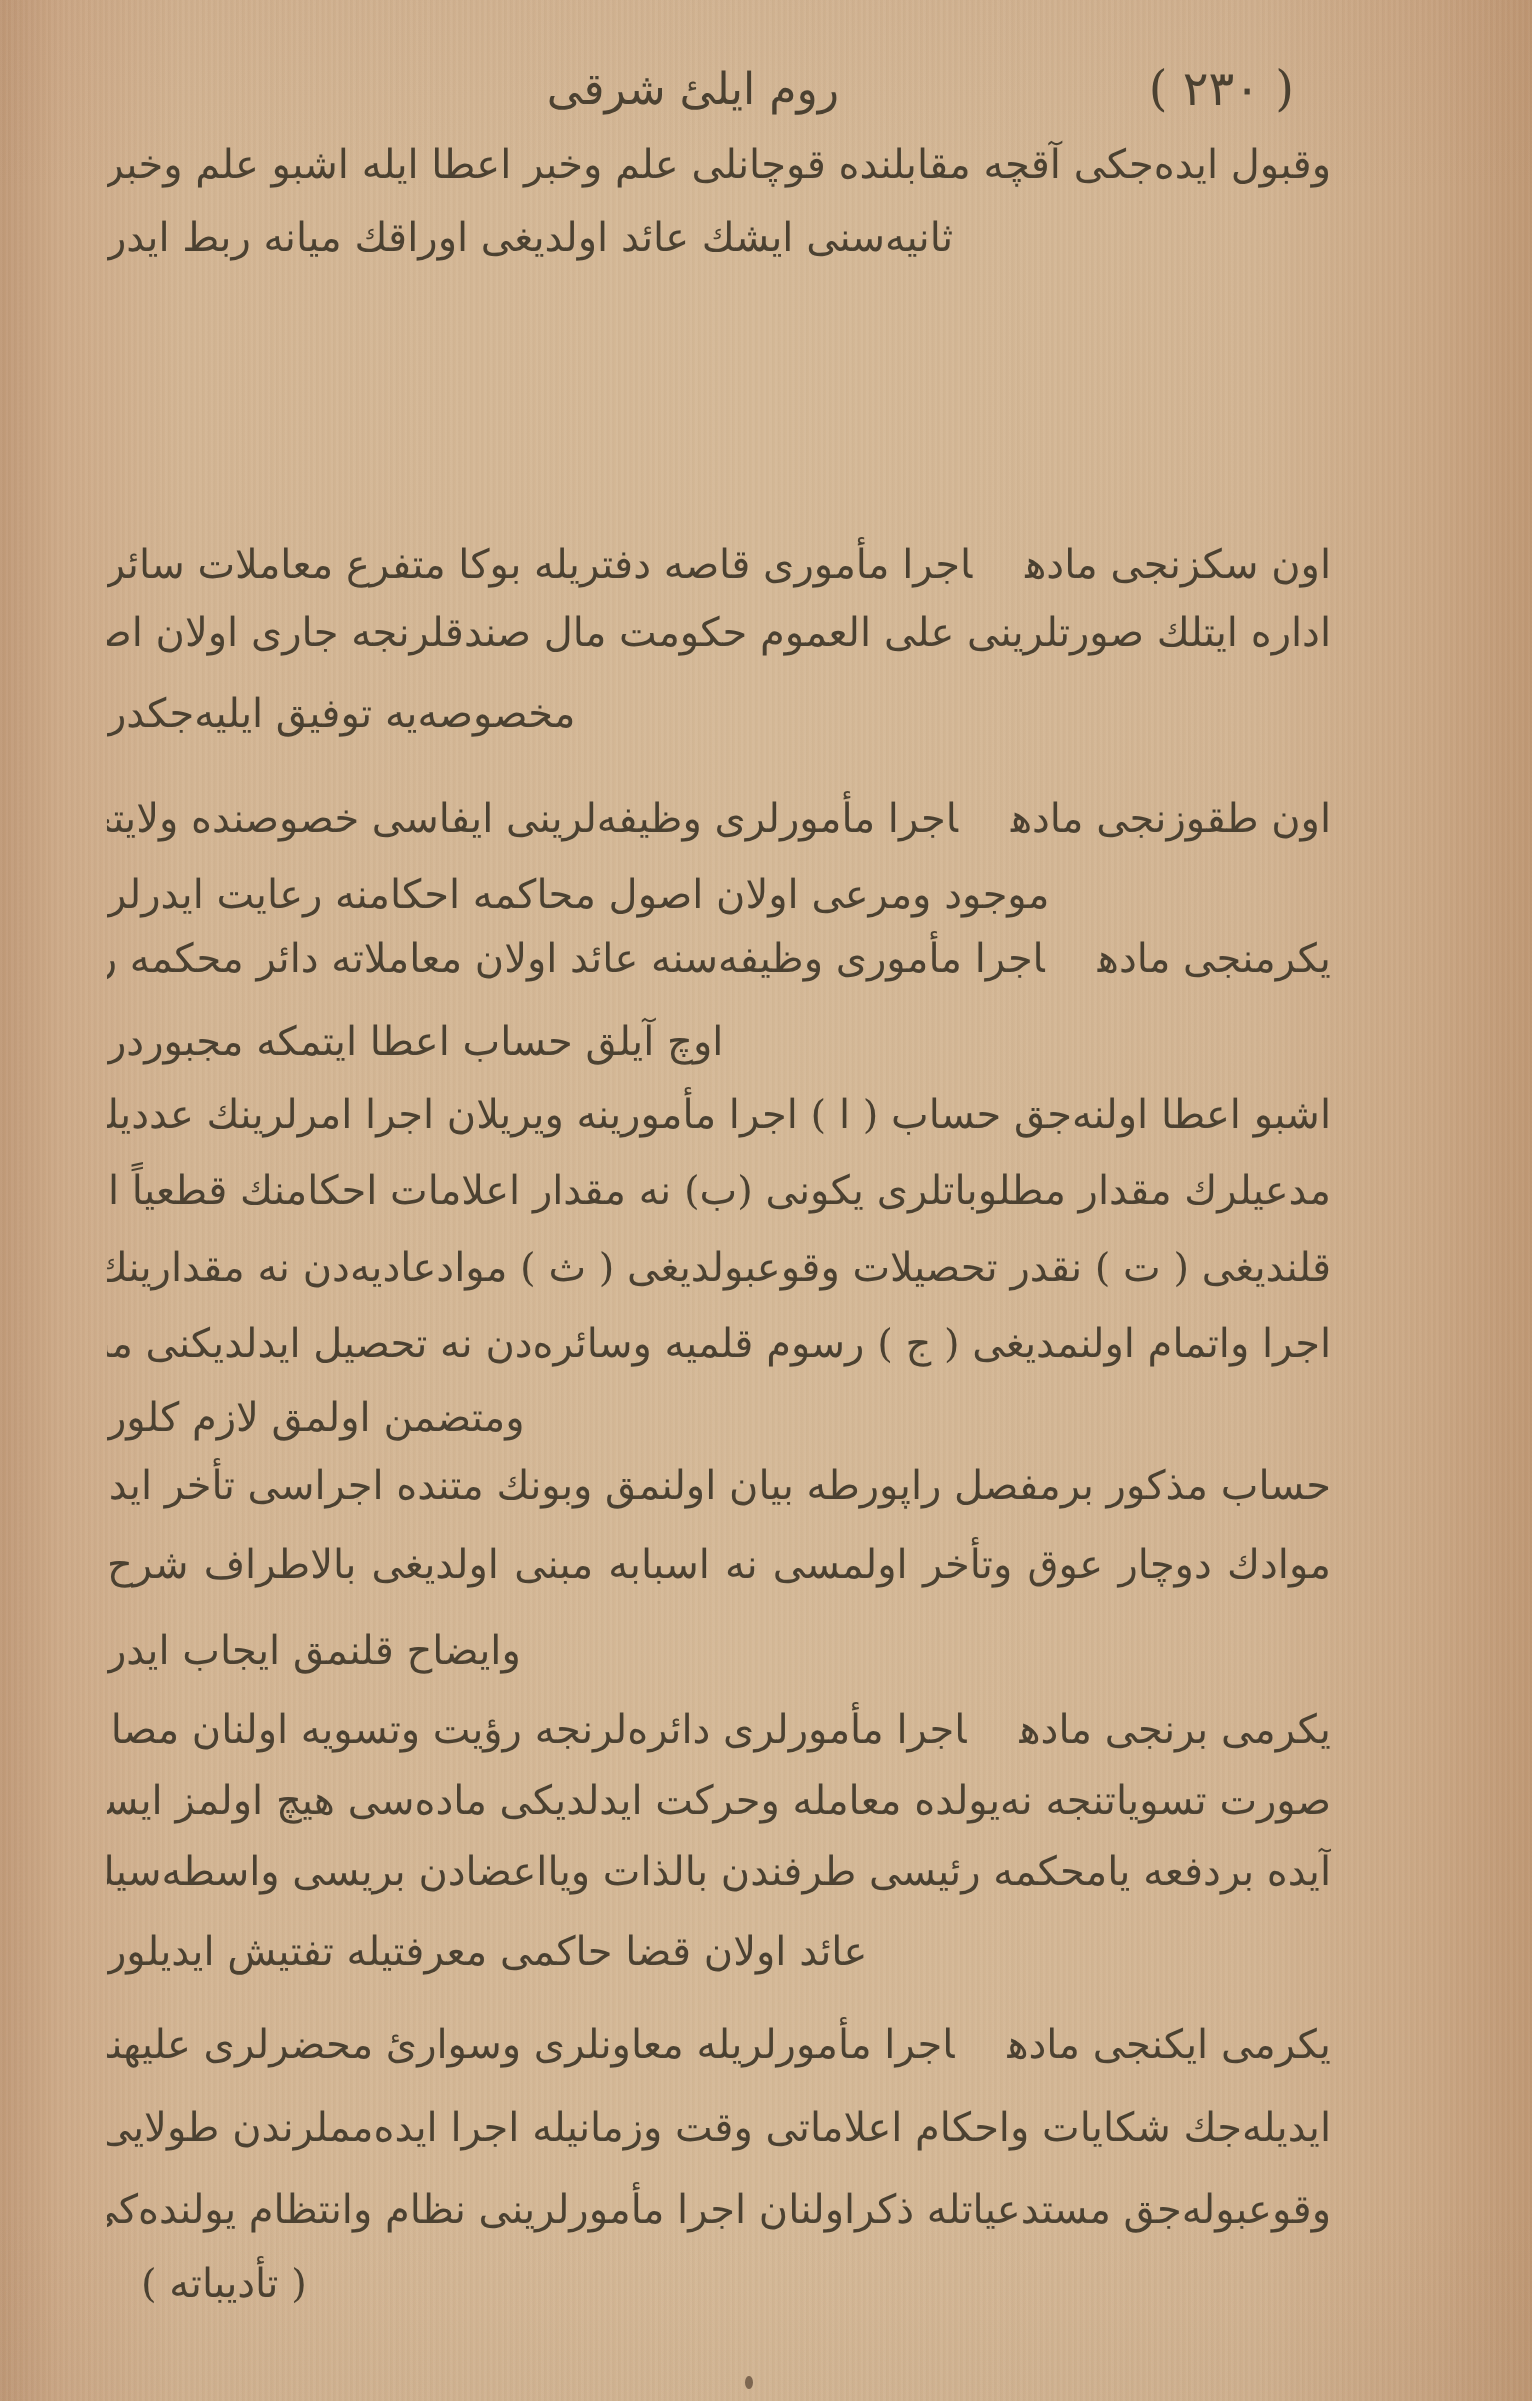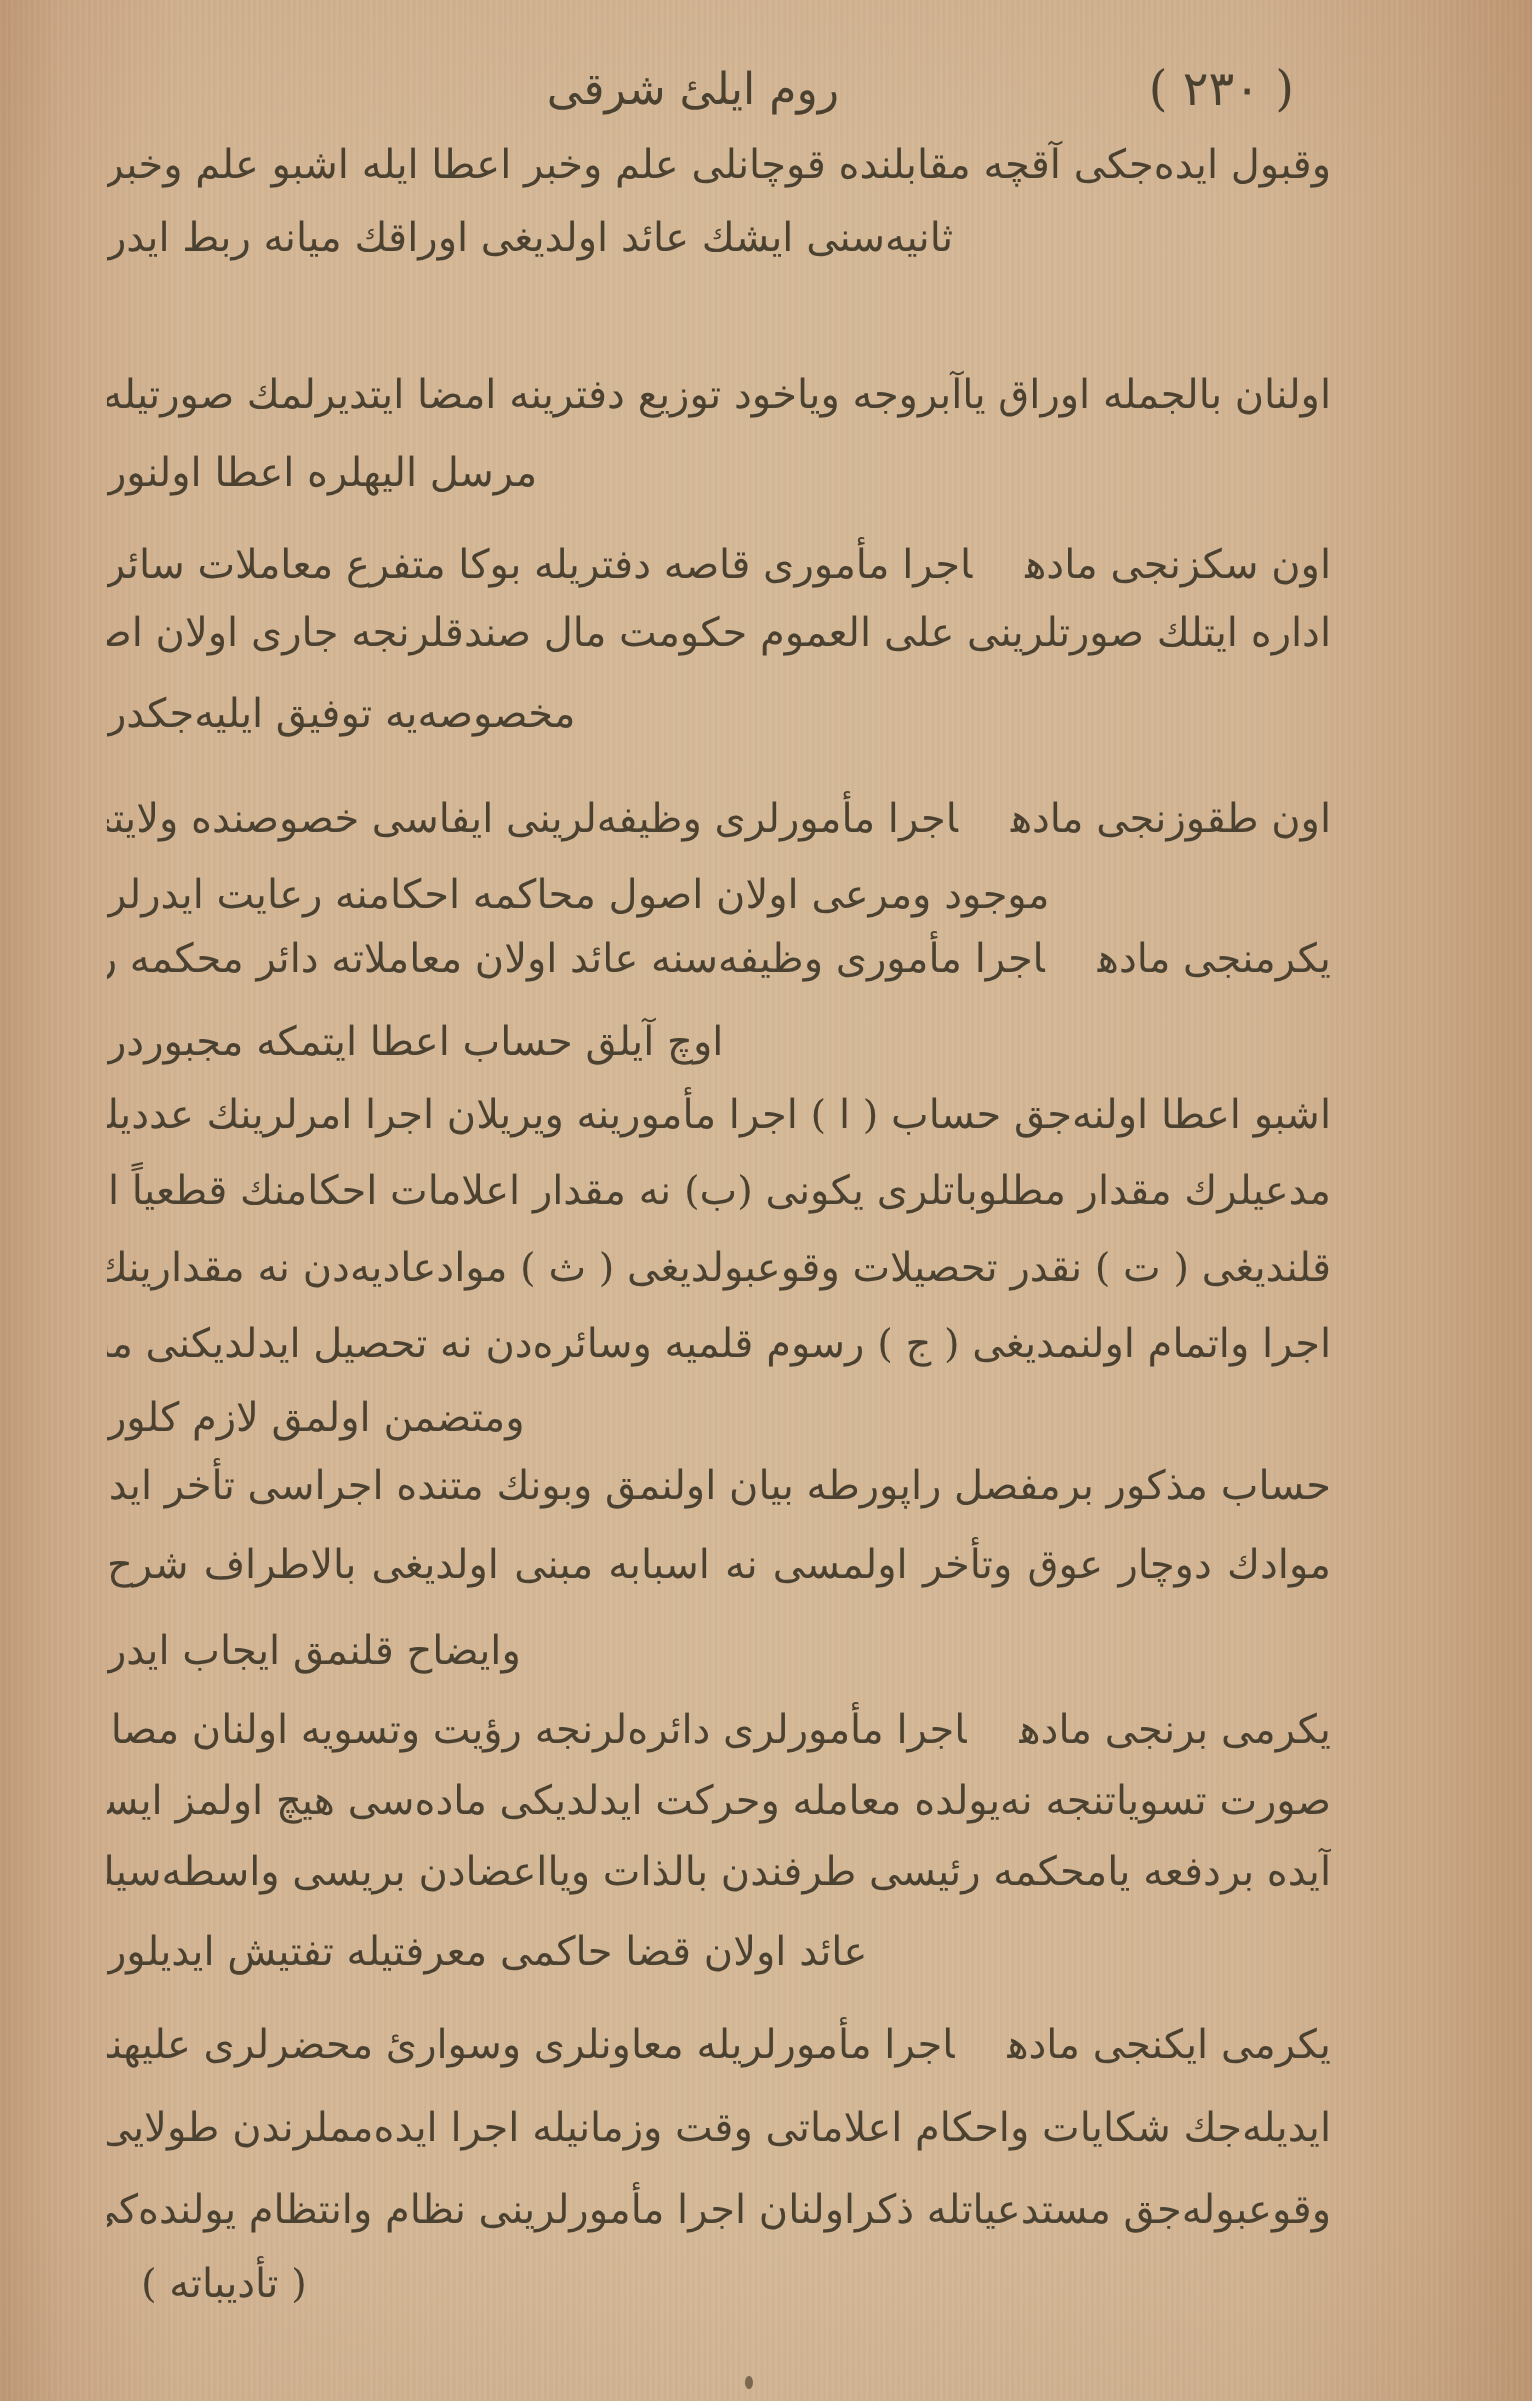--- a/index.html
+++ b/index.html
@@ -64,22 +64,20 @@
 <div class="page">
 
   <div class="running-head">
     <div class="head-title">روم ایلیٔ شرقی</div>
     <div class="page-number">( ۲۳۰ )</div>
   </div>
 
   <div class="line full" style="top:134px"><span>وقبول ایده‌جکی آقچه مقابلنده قوچانلی علم وخبر اعطا ایله اشبو علم وخبرک نسخهٔ</span></div>
   <div class="line short" style="top:207px"><span>ثانیه‌سنی ایشك عائد اولدیغی اوراقك میانه ربط ایدر</span></div>
 
-  <div class="line full" style="top:364px"><span>اولنان بالجمله اوراق یاآبروجه ویاخود توزیع دفترینه امضا ایتدیرلمك صورتیله</span></div>
-  <div class="line short" style="top:442px"><span>مرسل الیهلره اعطا اولنور</span></div>
 
   <div class="line full" style="top:534px"><span class="article-label">اون سکزنجی ماده</span><span>اجرا مأموری قاصه دفتریله بوکا متفرع معاملات سائره‌یی</span></div>
   <div class="line full" style="top:602px"><span>اداره ایتلك صورتلرینی علی العموم حکومت مال صندقلرنجه جاری اولان اصول</span></div>
   <div class="line short" style="top:683px"><span>مخصوصه‌یه توفیق ایلیه‌جکدر</span></div>
 
   <div class="line full" style="top:788px"><span class="article-label">اون طقوزنجی ماده</span><span>اجرا مأمورلری وظیفه‌لرینی ایفاسی خصوصنده ولایتجه</span></div>
   <div class="line short" style="top:864px"><span>موجود ومرعی اولان اصول محاکمه احکامنه رعایت ایدرلر</span></div>
 
   <div class="line full" style="top:928px"><span class="article-label">یکرمنجی ماده</span><span>اجرا مأموری وظیفه‌سنه عائد اولان معاملاته دائر محکمه رئیسنه</span></div>
   <div class="line short" style="top:1011px"><span>اوچ آیلق حساب اعطا ایتمکه مجبوردر</span></div>

